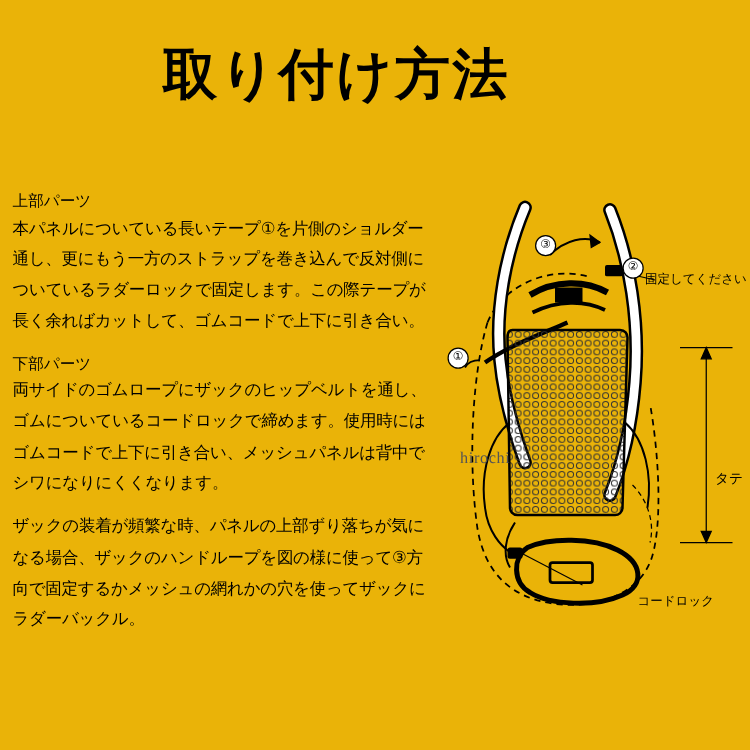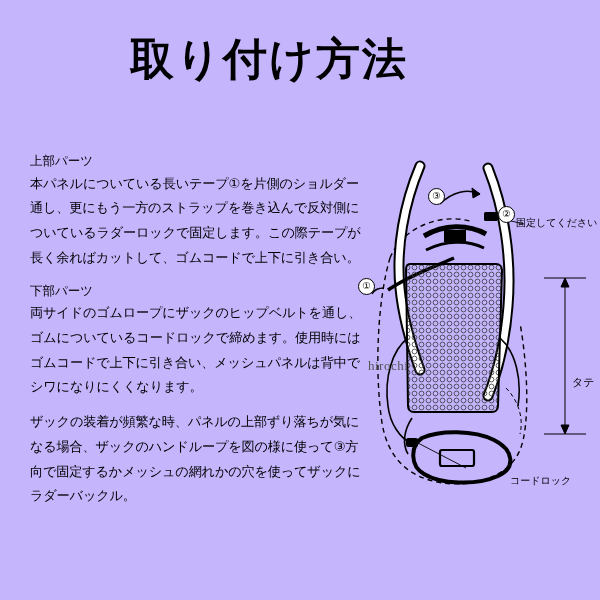--- a/index.html
+++ b/index.html
@@ -7,41 +7,40 @@
     padding: 0;
     background: #ffffff;
   }
   body {
     font-family: "DejaVu Sans", "Liberation Sans", sans-serif;
   }
   .page {
     position: relative;
     width: 600px;
     height: 600px;
-    background: #c4b5fd;
+    background: #eab308;
     overflow: hidden;
   }
   .title {
     position: absolute;
     left: 130px;
     top: 30px;
     font-size: 44px;
     font-weight: bold;
     letter-spacing: 2px;
     color: #000000;
     font-family: "DejaVu Sans", "Liberation Sans", sans-serif;
     white-space: nowrap;
   }
   .text-col {
     position: absolute;
     left: 10px;
     top: 152px;
     width: 340px;
     color: #000;
-    margin-left: 20px;
   }
   .sec-heading {
     font-size: 12.5px;
     line-height: 1.5;
     margin: 0 0 2px 0;
     font-weight: normal;
   }
   .para {
     font-size: 13.2px;
     line-height: 1.72;

